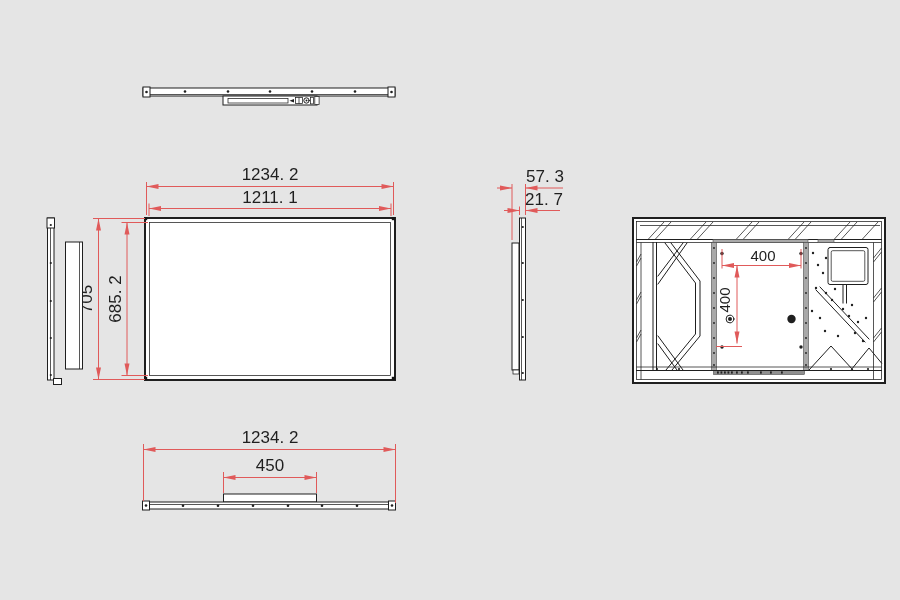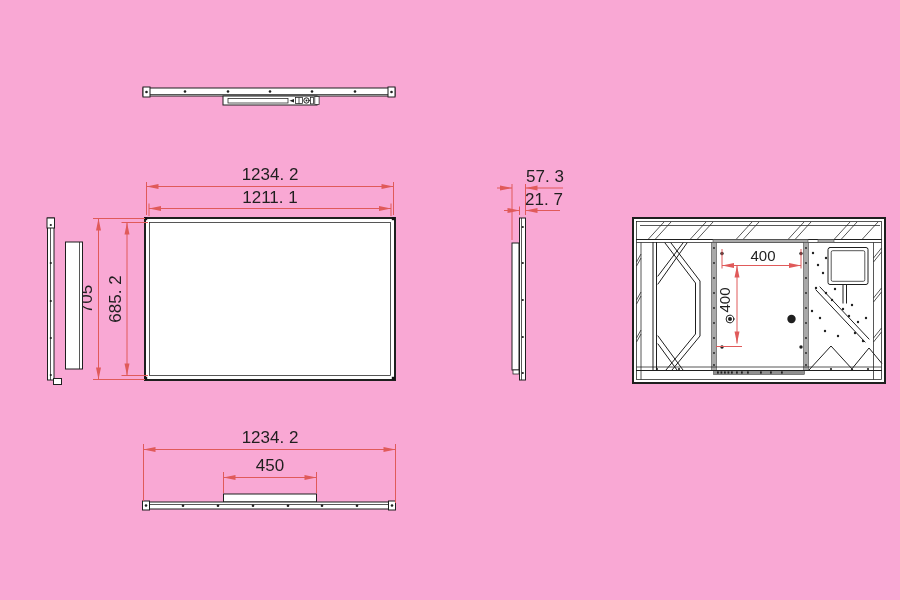--- a/index.html
+++ b/index.html
@@ -1,17 +1,17 @@
 <!DOCTYPE html>
 <html><head>
 <meta charset="utf-8">
 <style>
   html,body{margin:0;padding:0;background:#ffffff;width:900px;height:600px;overflow:hidden;
     font-family:"Liberation Sans", sans-serif;}
-  .canvas{position:relative;width:900px;height:600px;background:#f9a8d4;}
+  .canvas{position:relative;width:900px;height:600px;background:#e5e5e5;}
   svg{display:block;}
   .ln{stroke:#1f1f1f;stroke-width:1;fill:none;stroke-linecap:square;}
   .ln2{stroke:#1f1f1f;stroke-width:2;fill:none;}
   .lnt{stroke:#1f1f1f;stroke-width:0.75;fill:none;}
   .wf{fill:#ffffff;}
   .dot{fill:#1f1f1f;stroke:none;}
   .sq{fill:#141414;stroke:none;}
   .gray{fill:#a9a9a9;stroke:#4a4a4a;stroke-width:0.6;}
   .tick{fill:#222;stroke:none;}
   .redg{stroke:#e05a5a;stroke-width:1;fill:none;}

